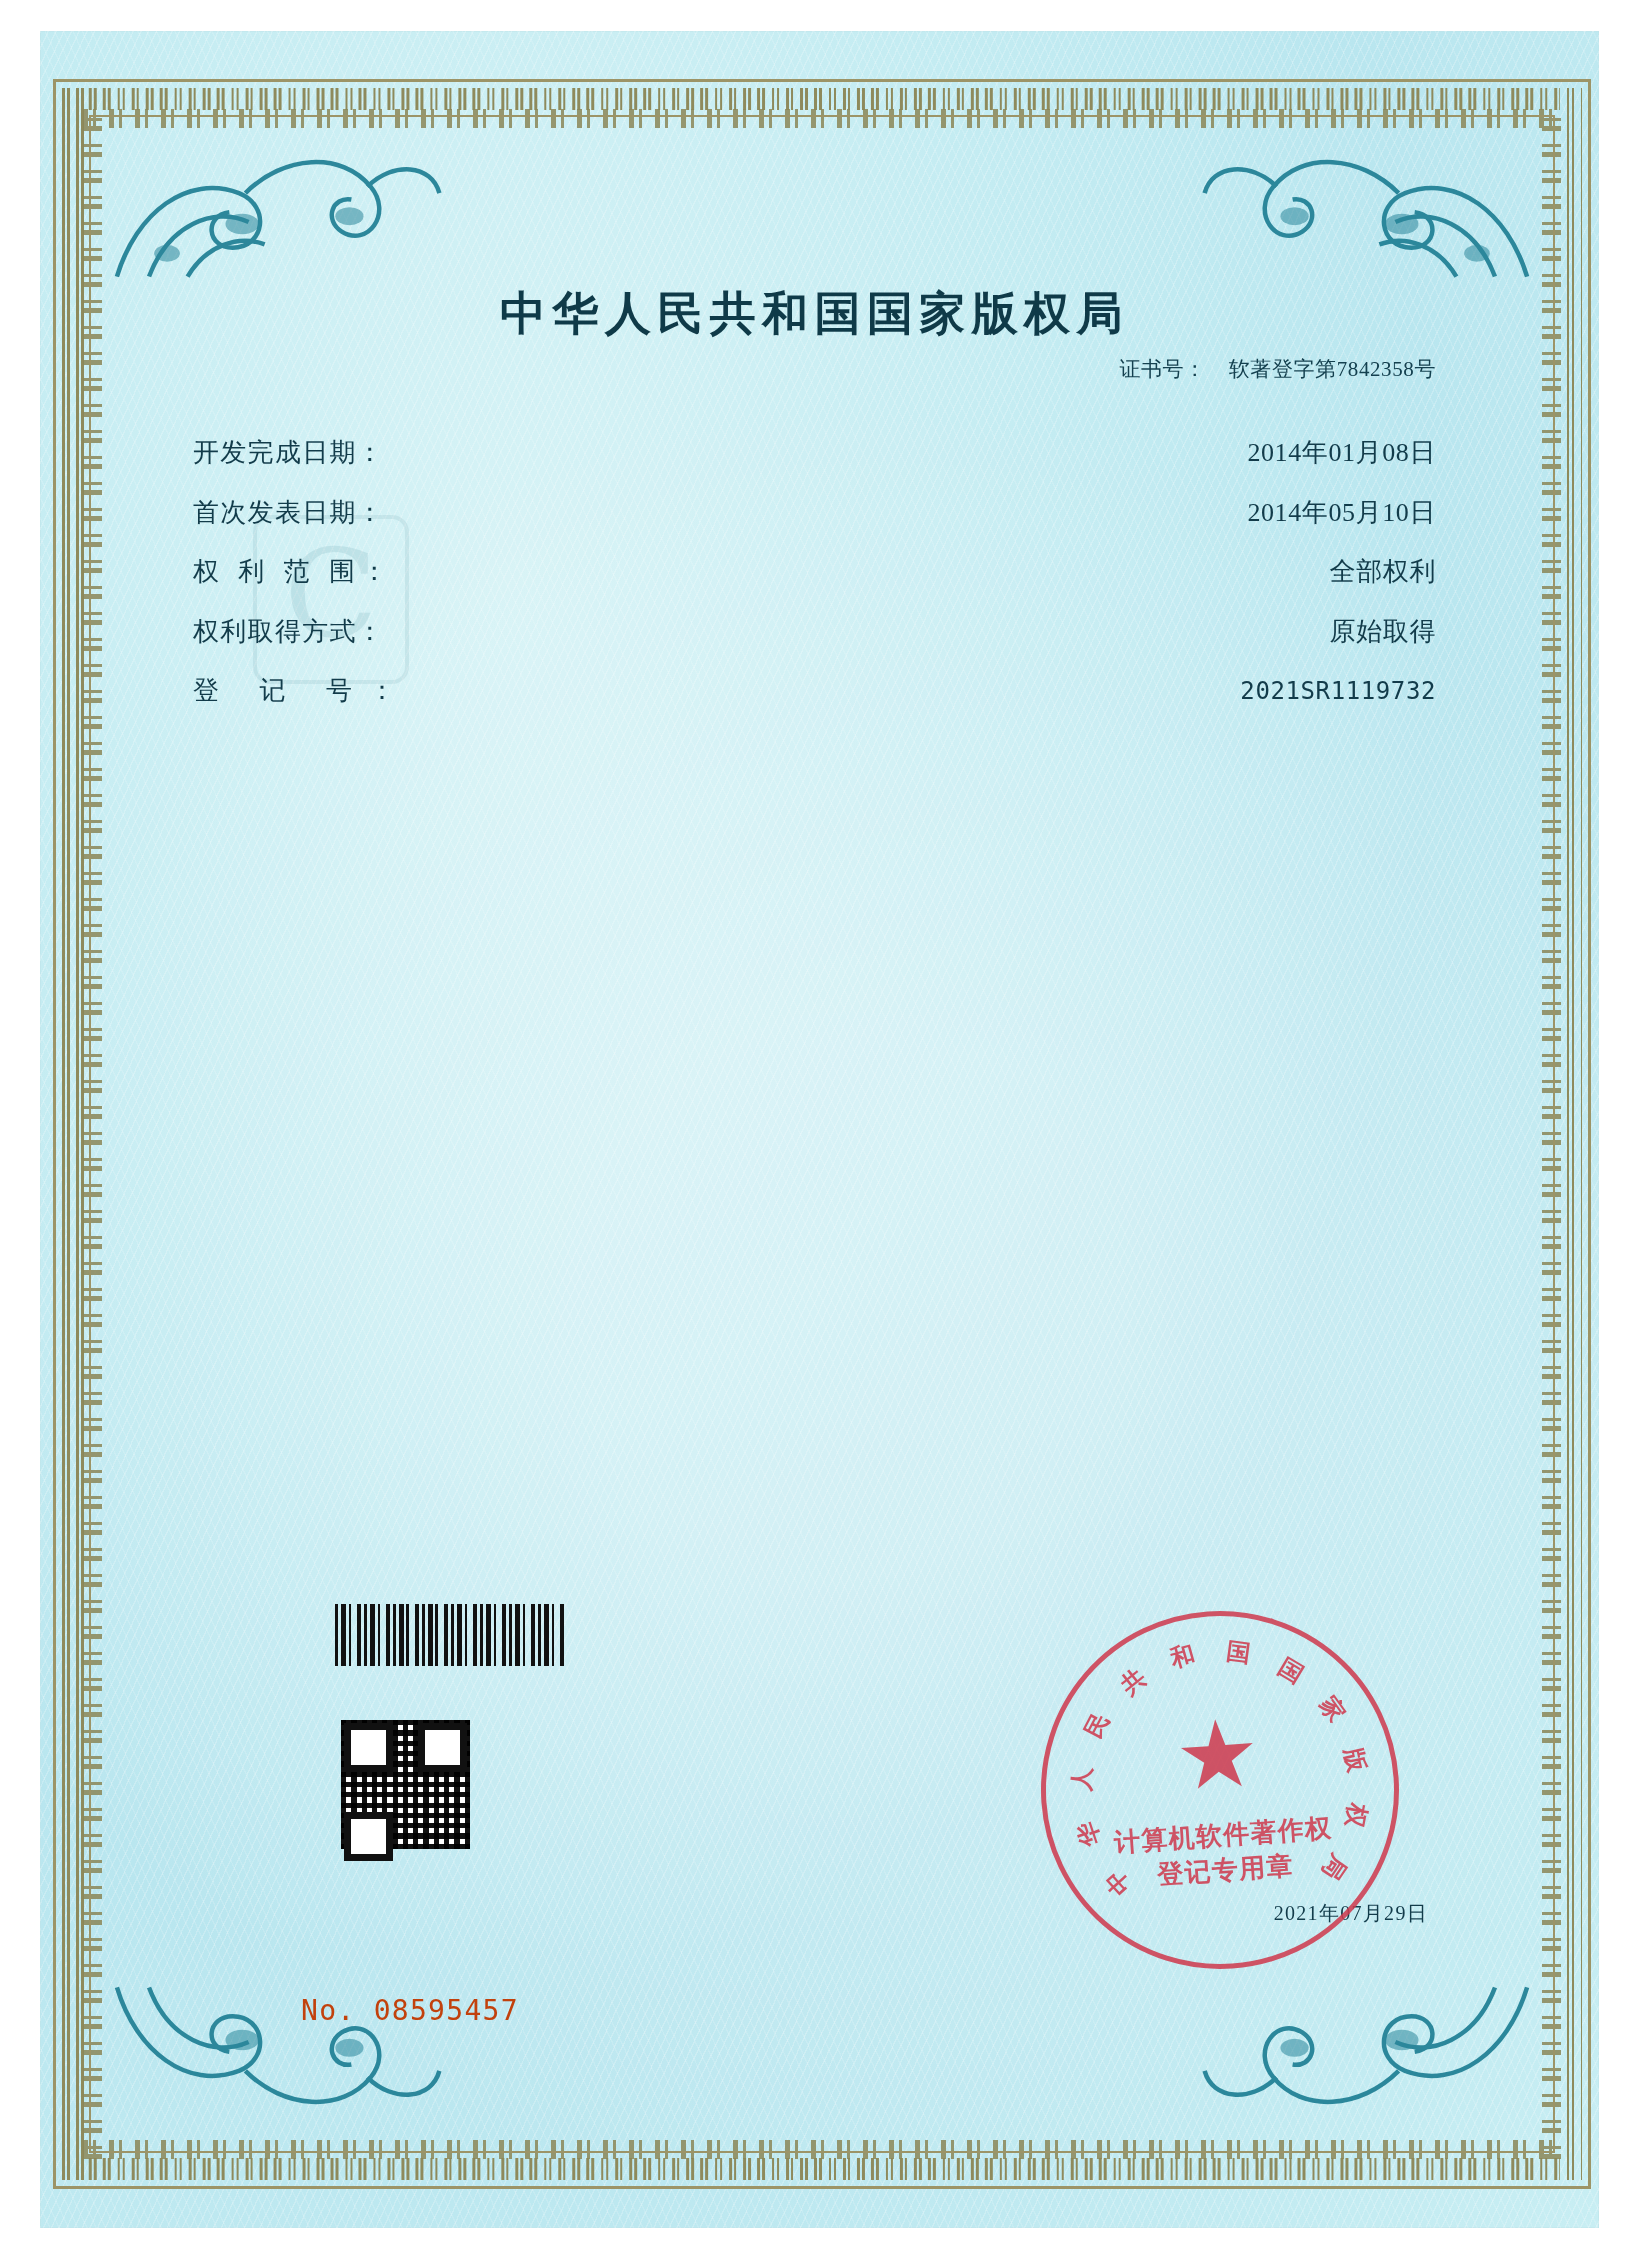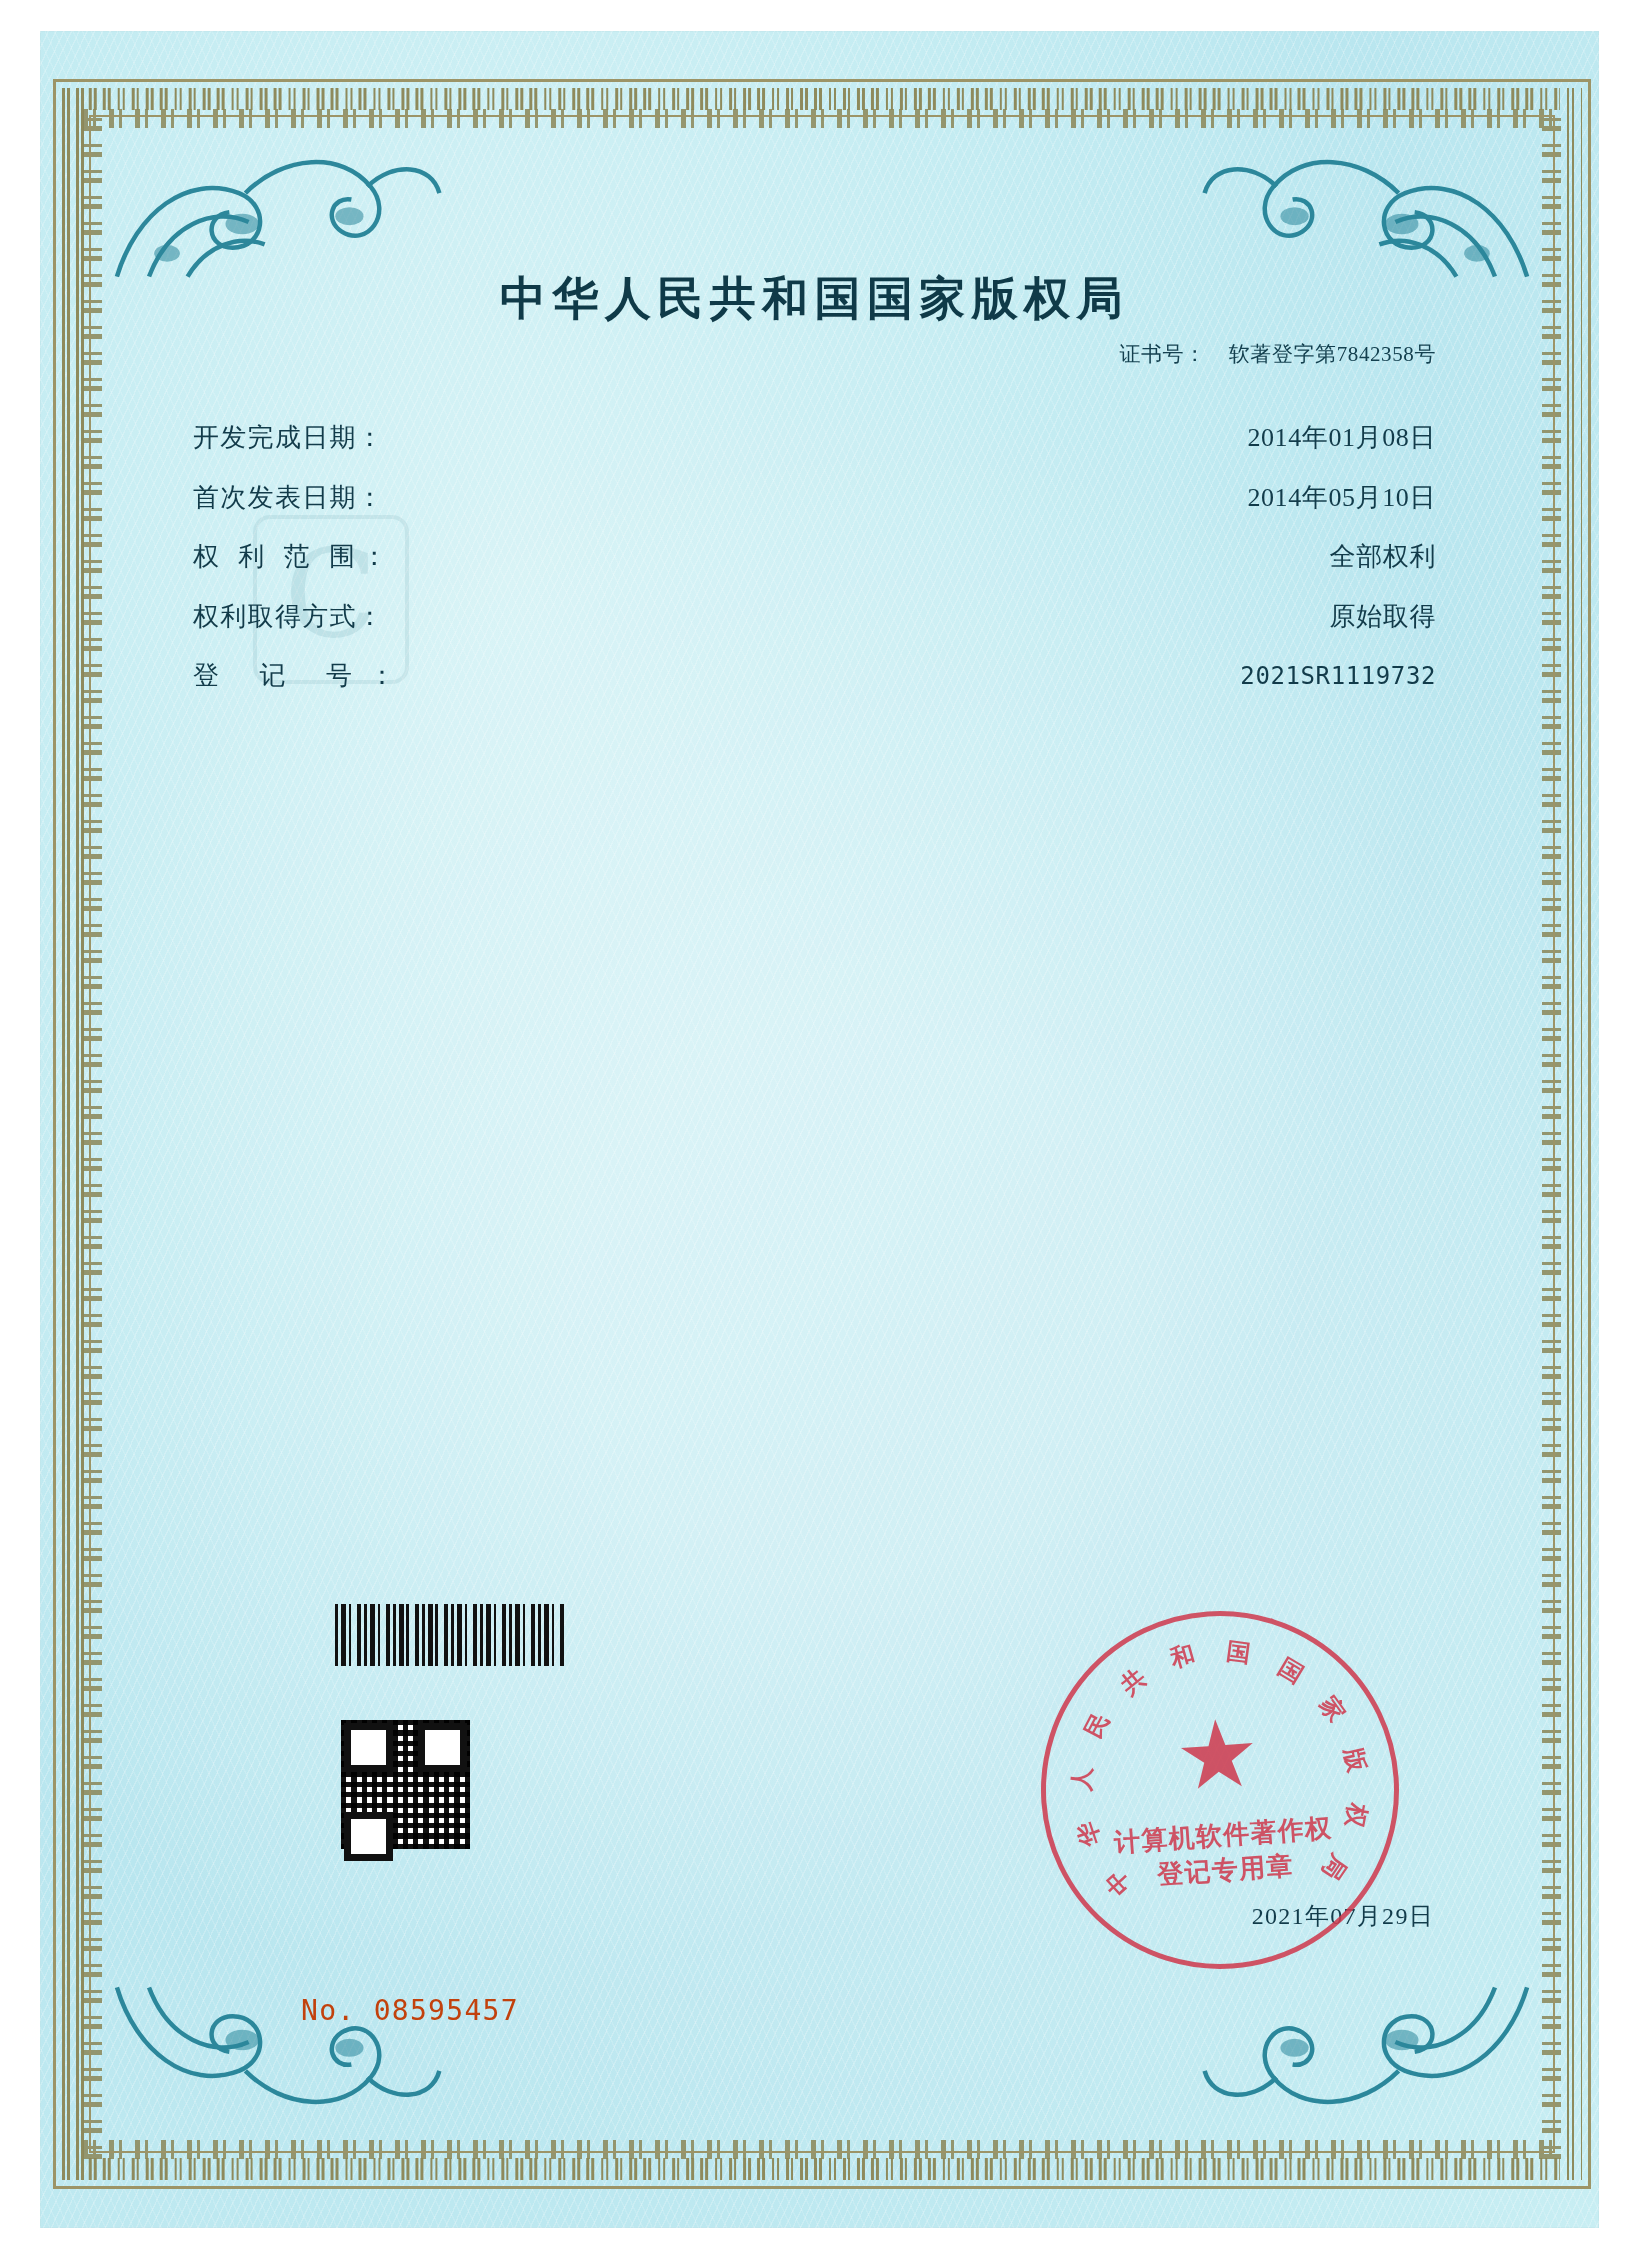--- a/index.html
+++ b/index.html
@@ -94,21 +94,21 @@
   }
   .fl-tl { left: 110px;  top: 116px;  }
   .fl-tr { right: 110px; top: 116px;  transform: scaleX(-1); }
   .fl-bl { left: 110px;  bottom: 113px; transform: scaleY(-1); }
   .fl-br { right: 110px; bottom: 113px; transform: scale(-1,-1); }
 
   
   .content {
     position: absolute;
     left: 193px;
-    top: 268px;
+    top: 283px;
     width: 1243px;
     color: #123b4a;
   }
 
   .org-title {
     text-align: center;
     font-size: 46px;
     letter-spacing: 6.4px;
     font-weight: 700;
     color: #0f3a48;
@@ -231,23 +231,23 @@
     position: absolute;
     left: 301px;
     top: 1994px;
     font-size: 28px;
     color: #c2410c;
     letter-spacing: 1.3px;
     font-family: "DejaVu Sans Mono", "Liberation Mono", monospace;
   }
   .issue-date {
     position: absolute;
-    right: 210px;
+    right: 216px;
     top: 1900px;
-    font-size: 24px;
+    font-size: 20px;
     color: #123b4a;
     letter-spacing: 1.3px;
   }
 
   
   .seal {
     position: absolute;
     right: 245px;
     top: 1611px;
     width: 348px;

